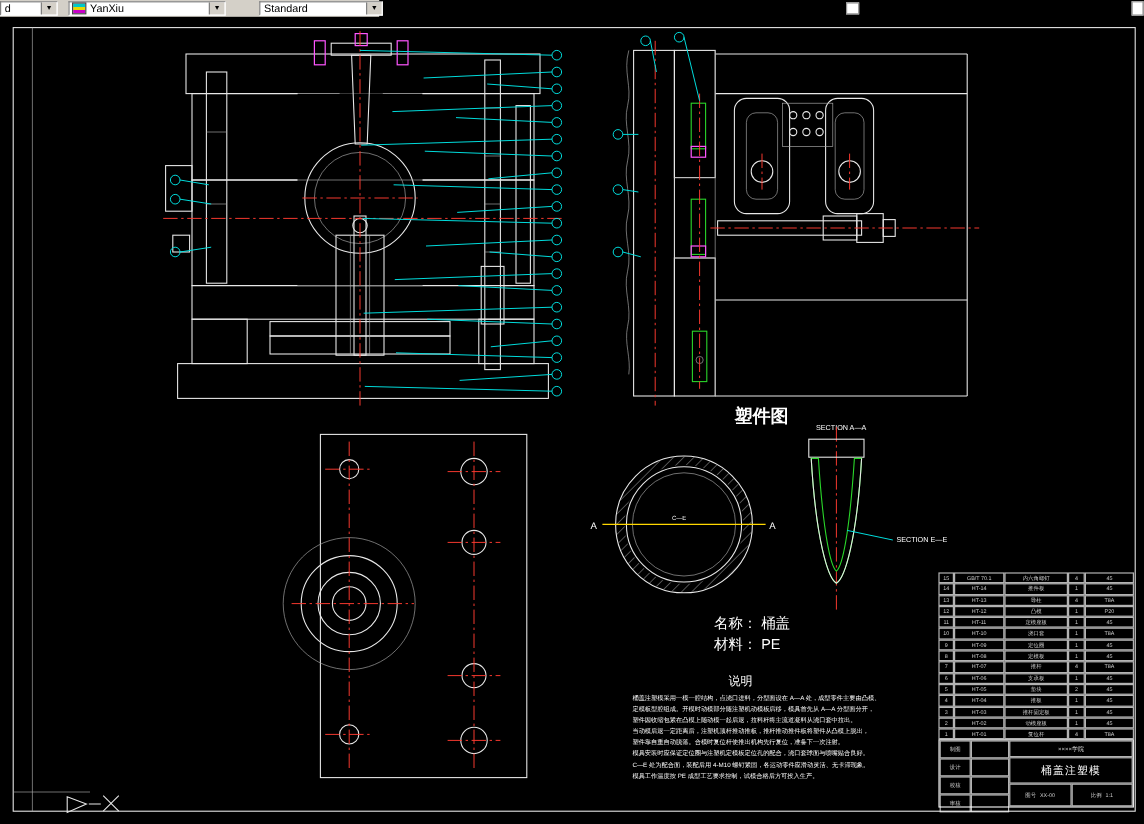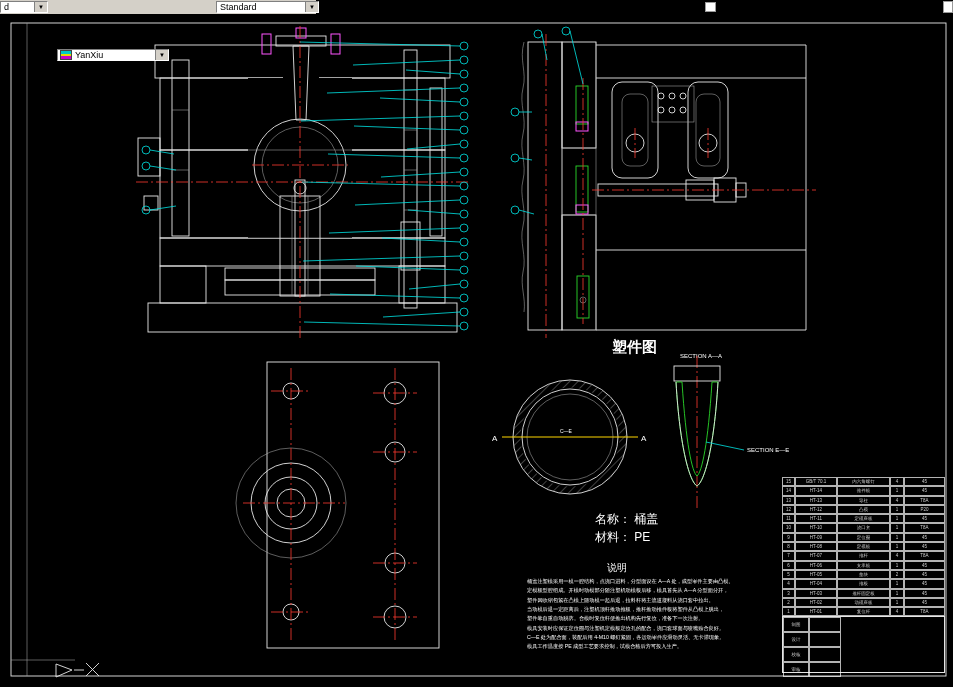--- a/index.html
+++ b/index.html
@@ -54,21 +54,21 @@
 <body>
 
 <div class="toolbar">
   <div class="tb-panel"></div>
 
   <div class="combo" style="left:0;width:48px;">
     <span class="val">d</span>
     <span class="btn">▼</span>
   </div>
 
-  <div class="combo" style="left:57px;width:112px;margin-top:48px;">
+  <div class="combo" style="left:57px;width:131px;">
     <span class="layer-ico"></span>
     <span class="val">YanXiu</span>
     <span class="btn">▼</span>
   </div>
 
   <div class="combo" style="left:216px;width:103px;">
     <span class="val">Standard</span>
     <span class="btn">▼</span>
   </div>
 
@@ -444,14 +444,28 @@
         </div>
       <div class="tb-lrow">
           <div class="tb-lcell">校核</div>
           <div class="tb-lcell"></div>
         </div>
       <div class="tb-lrow">
           <div class="tb-lcell">审核</div>
           <div class="tb-lcell"></div>
         </div>
     </div>
+    <div class="tb-right">
+      <div class="tb-org">××××学院</div>
+      <div class="tb-title">桶盖注塑模</div>
+      <div class="tb-brow">
+        <div class="tb-bcell">
+          <span>图号</span>
+          <span>XX-00</span>
+        </div>
+        <div class="tb-bcell">
+          <span>比例</span>
+          <span>1:1</span>
+        </div>
+      </div>
+    </div>
   </div>
 </div>
 
 </body></html>

